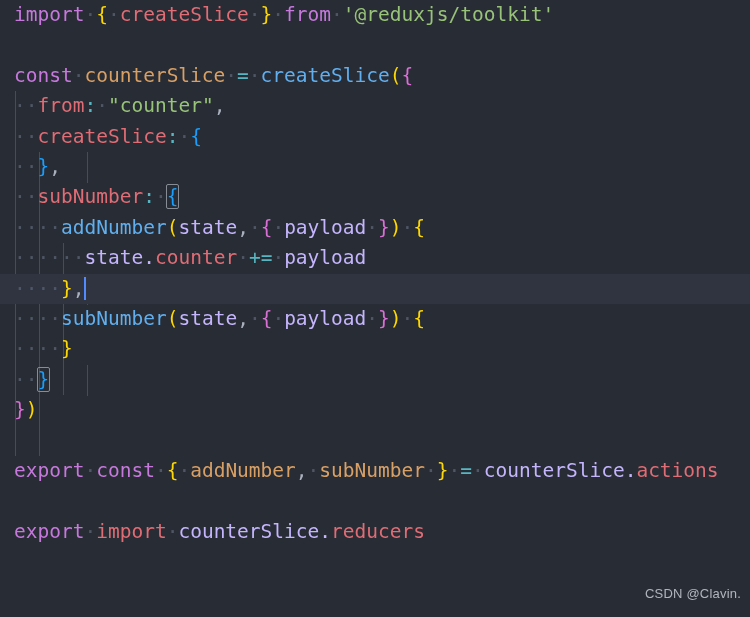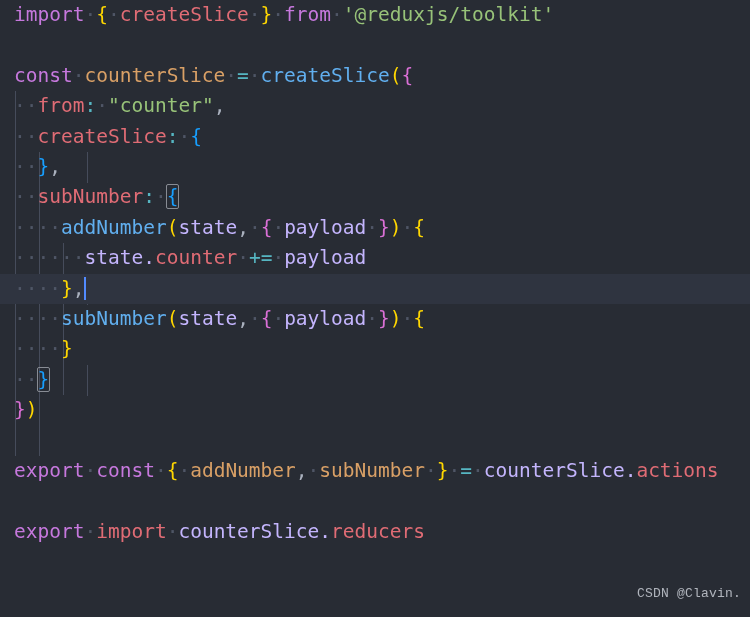--- a/index.html
+++ b/index.html
@@ -66,21 +66,21 @@
     width: 2px;
     height: 23px;
     background: #528bff;
     vertical-align: -5px;
     margin-left: -1px;
   }
   .watermark {
     position: absolute;
     right: 9px;
     bottom: 8px;
-    font-family: Liberation Mono, monospace;
+    font-family: Liberation Sans, sans-serif;
     font-size: 13px;
     color: #c8ccd4;
     opacity: 0.85;
     letter-spacing: 0.2px;
   }
 </style>
 </head>
 <body>
 
 <div id="editor">

